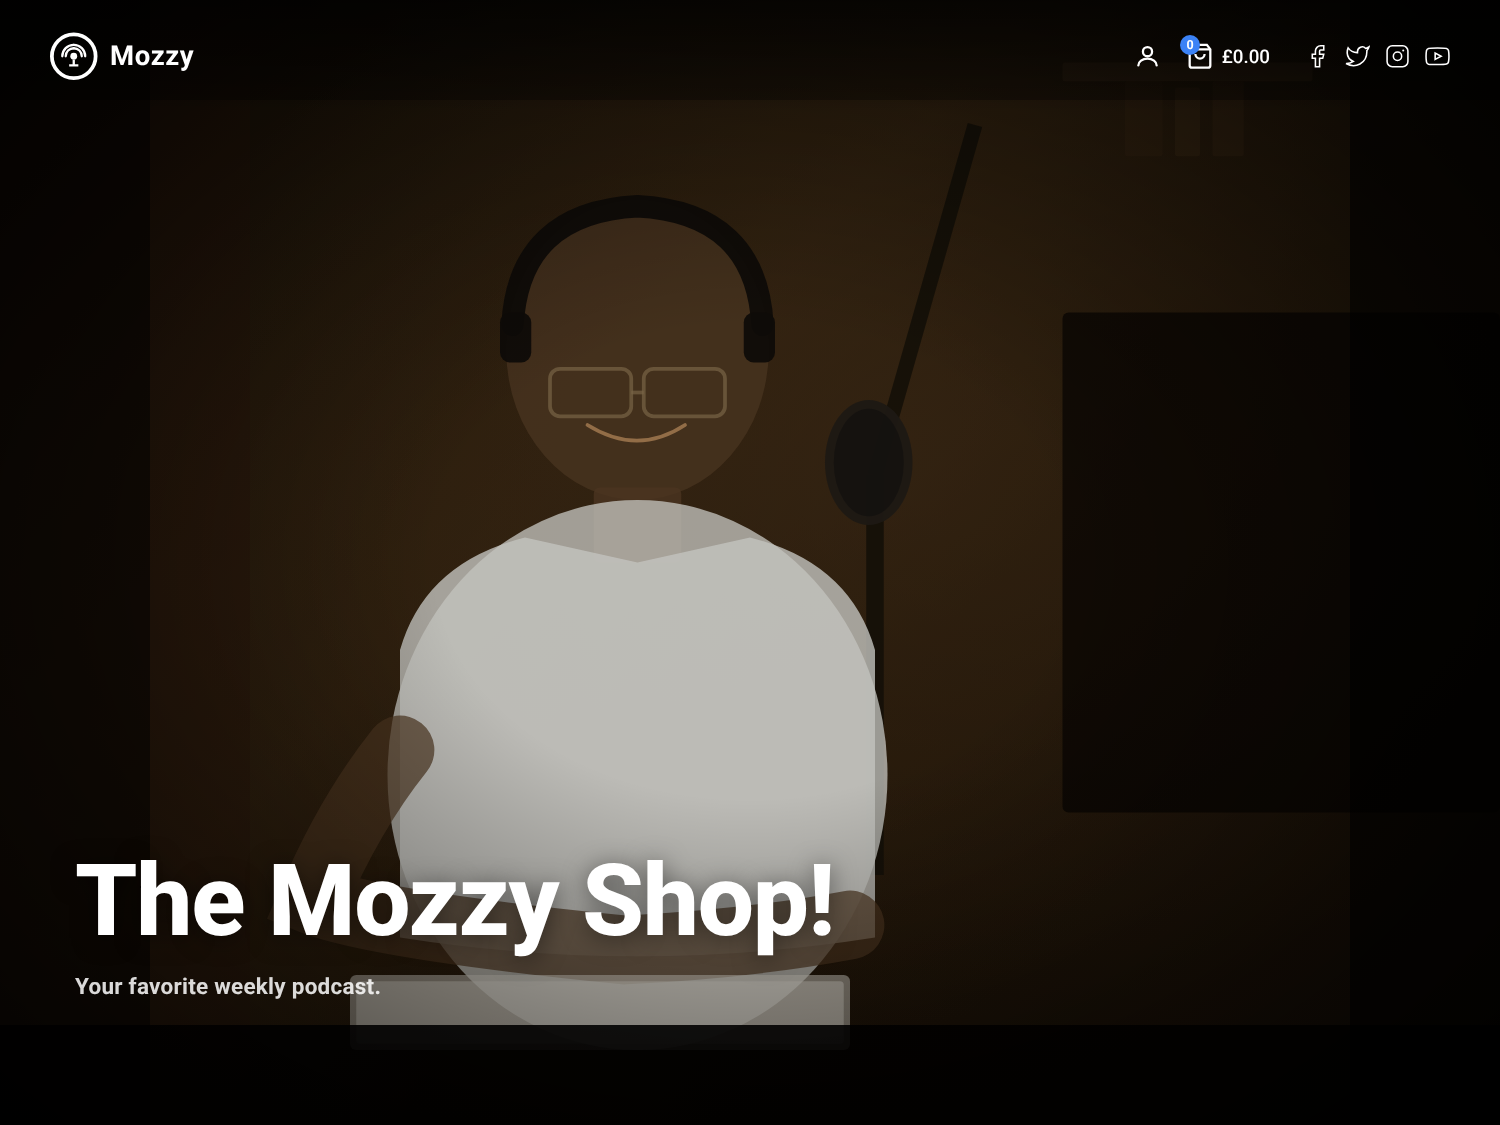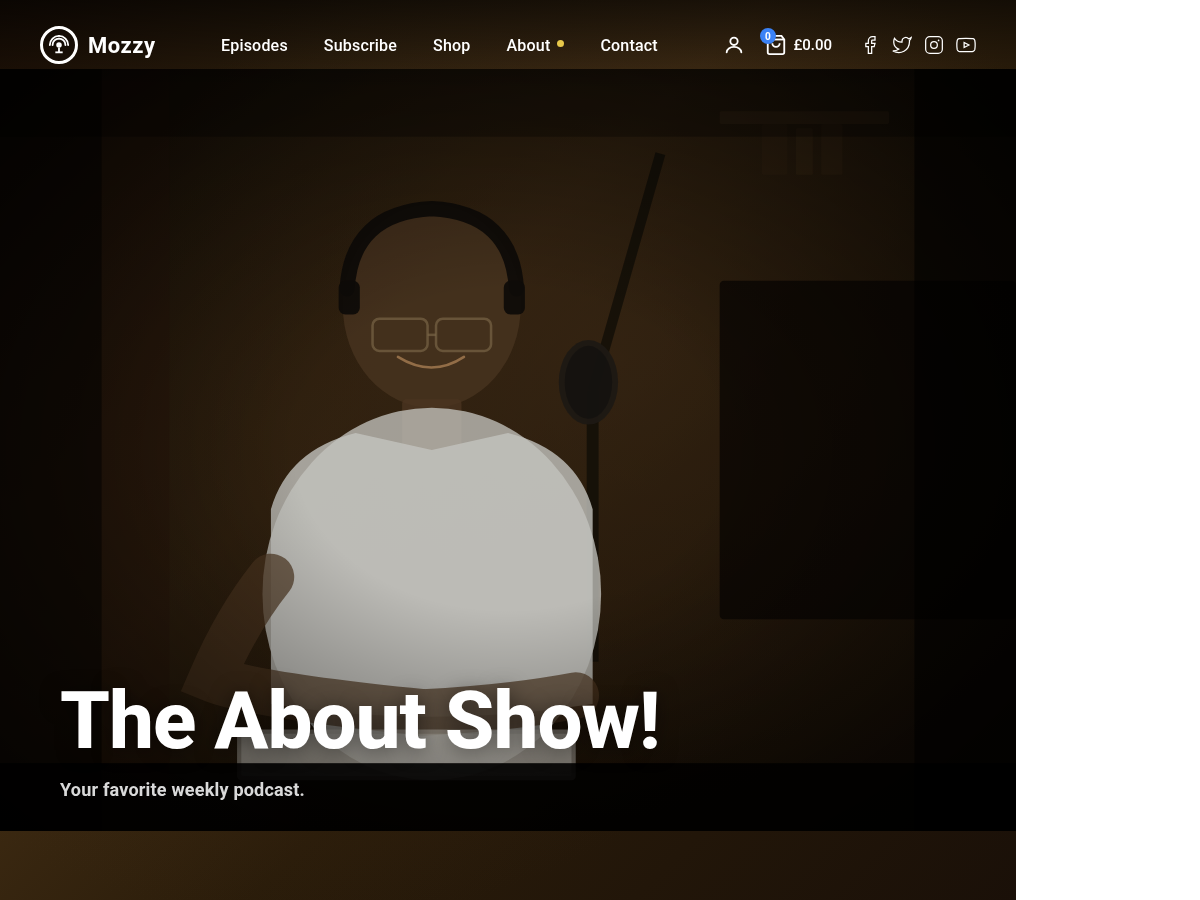--- a/index.html
+++ b/index.html
@@ -10,21 +10,21 @@
 
     body {
       width: 1200px;
       height: 900px;
       overflow: hidden;
       font-family: -apple-system, BlinkMacSystemFont, 'Segoe UI', Roboto, Helvetica, Arial, sans-serif;
     }
 
     .hero {
       position: relative;
-      width: 1016px;
+      width: 1200px;
       height: 900px;
       background-color: #1a1008;
       overflow: hidden;
     }
 
     
     .hero-bg {
       position: absolute;
       top: 0;
       left: 0;
@@ -289,38 +289,20 @@
           <path d="M12 5 C15.9 5 19 8.1 19 12" stroke="white" stroke-width="2" fill="none" stroke-linecap="round"></path>
           <path d="M12 2 C6.5 2 2 6.5 2 12" stroke="white" stroke-width="2" fill="none" stroke-linecap="round"></path>
           <path d="M12 2 C17.5 2 22 6.5 22 12" stroke="white" stroke-width="2" fill="none" stroke-linecap="round"></path>
           <line x1="12" y1="15" x2="12" y2="20" stroke="white" stroke-width="2"></line>
           <line x1="8" y1="20" x2="16" y2="20" stroke="white" stroke-width="2"></line>
         </svg>
       </div>
       <span class="logo-text">Mozzy</span>
     </a>
 
-    <ul class="nav-links">
-      <li>
-        <a href="#">Episodes</a>
-      </li>
-      <li>
-        <a href="#">Subscribe</a>
-      </li>
-      <li>
-        <a href="#">Shop</a>
-      </li>
-      <li style="display:flex;align-items:center;gap:4px;">
-        <a href="#">About</a>
-        <span class="about-dot"></span>
-      </li>
-      <li>
-        <a href="#">Contact</a>
-      </li>
-    </ul>
 
     <div class="nav-right">
 
       <div class="nav-icon">
         <svg viewBox="0 0 24 24" xmlns="http://www.w3.org/2000/svg">
           <circle cx="12" cy="8" r="4" stroke="white" stroke-width="2" fill="none"></circle>
           <path d="M4 20 C4 16.7 7.6 14 12 14 C16.4 14 20 16.7 20 20" stroke="white" stroke-width="2" fill="none" stroke-linecap="round"></path>
         </svg>
       </div>
 
@@ -362,16 +344,16 @@
           <svg viewBox="0 0 24 24" xmlns="http://www.w3.org/2000/svg">
             <path d="M22.54 6.42a2.78 2.78 0 00-1.95-1.96C18.88 4 12 4 12 4s-6.88 0-8.59.46A2.78 2.78 0 001.46 6.42 29 29 0 001 12a29 29 0 00.46 5.58A2.78 2.78 0 003.41 19.6C5.12 20 12 20 12 20s6.88 0 8.59-.46a2.78 2.78 0 001.95-1.95A29 29 0 0023 12a29 29 0 00-.46-5.58z" stroke="white" stroke-width="1.5" fill="none"></path>
             <polygon points="9.75,15.02 15.5,12 9.75,8.98 9.75,15.02" stroke="white" stroke-width="1.5" fill="none"></polygon>
           </svg>
         </div>
       </div>
     </div>
   </nav>
 
   <div class="hero-content">
-    <h1 class="hero-title">The About Show!</h1>
+    <h1 class="hero-title">The Mozzy Shop!</h1>
     <p class="hero-subtitle">Your favorite weekly podcast.</p>
   </div>
 </div>
 
 </body></html>

